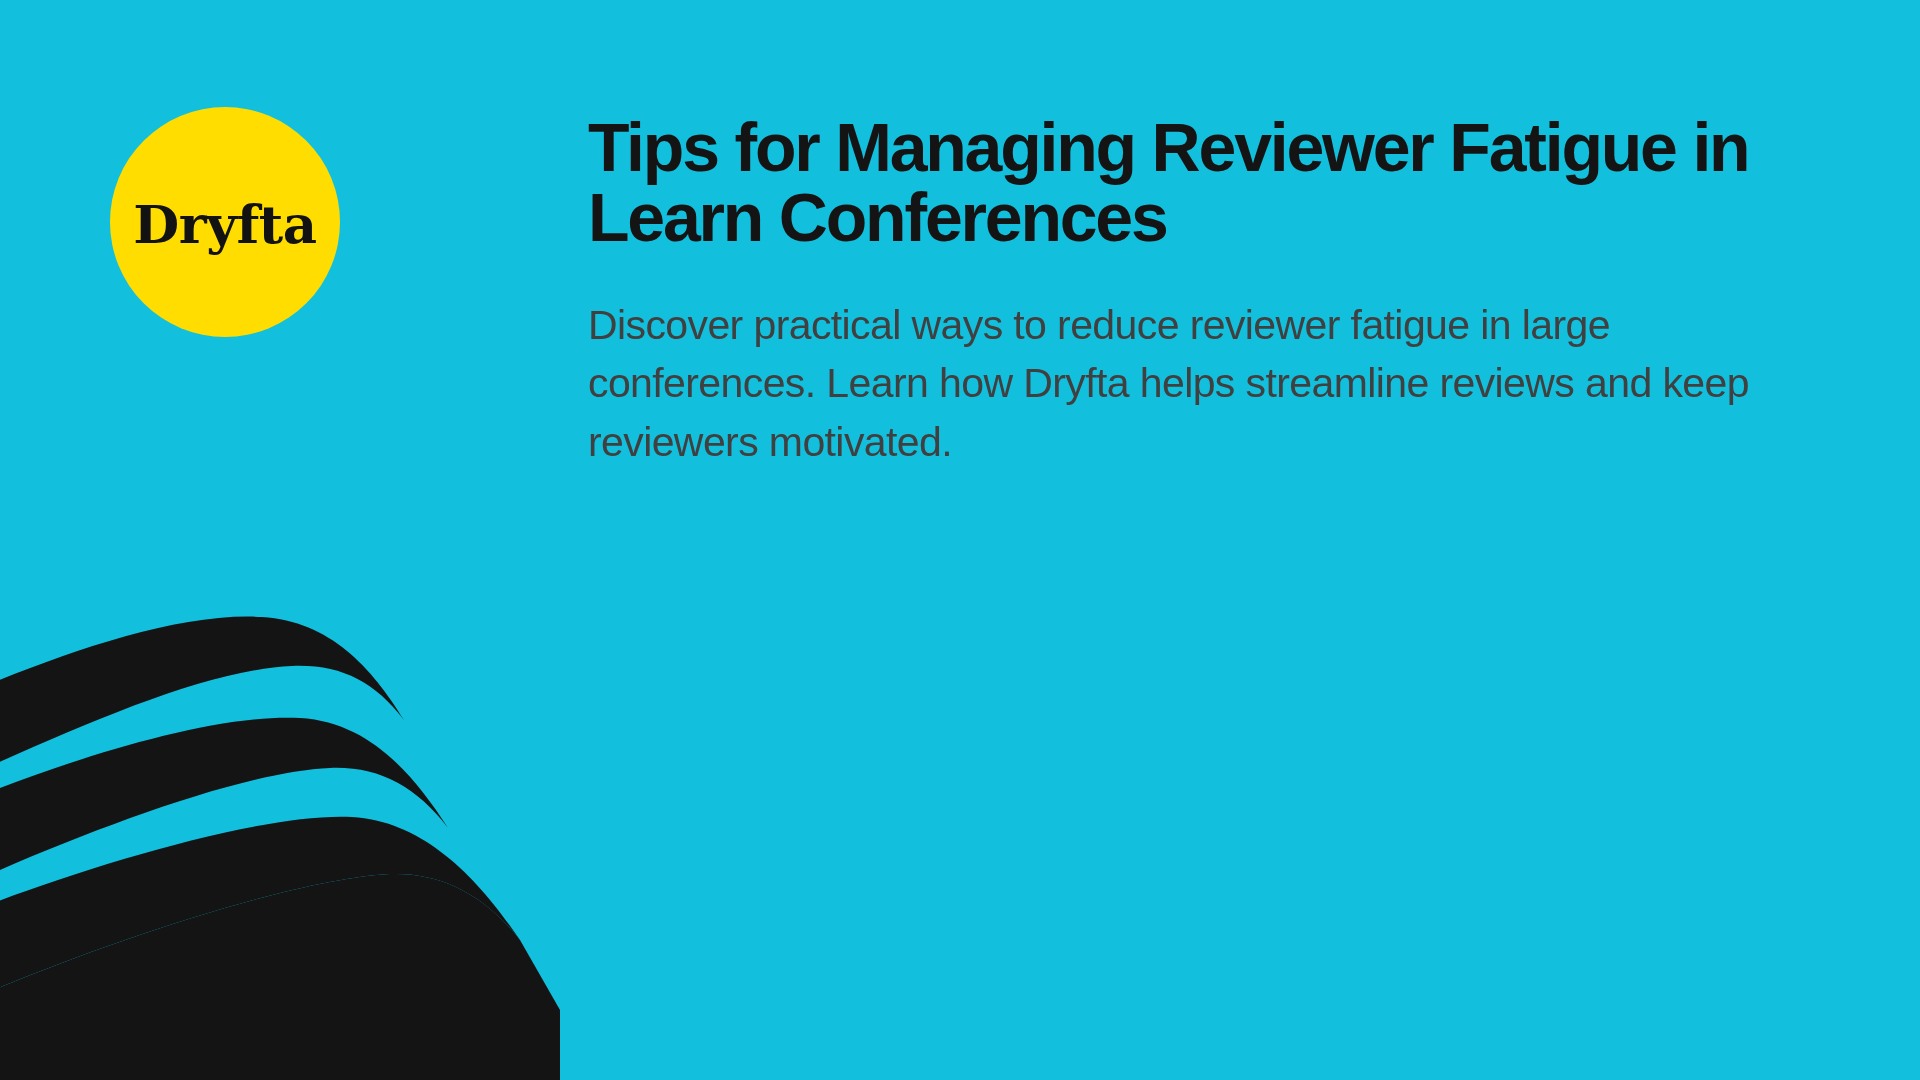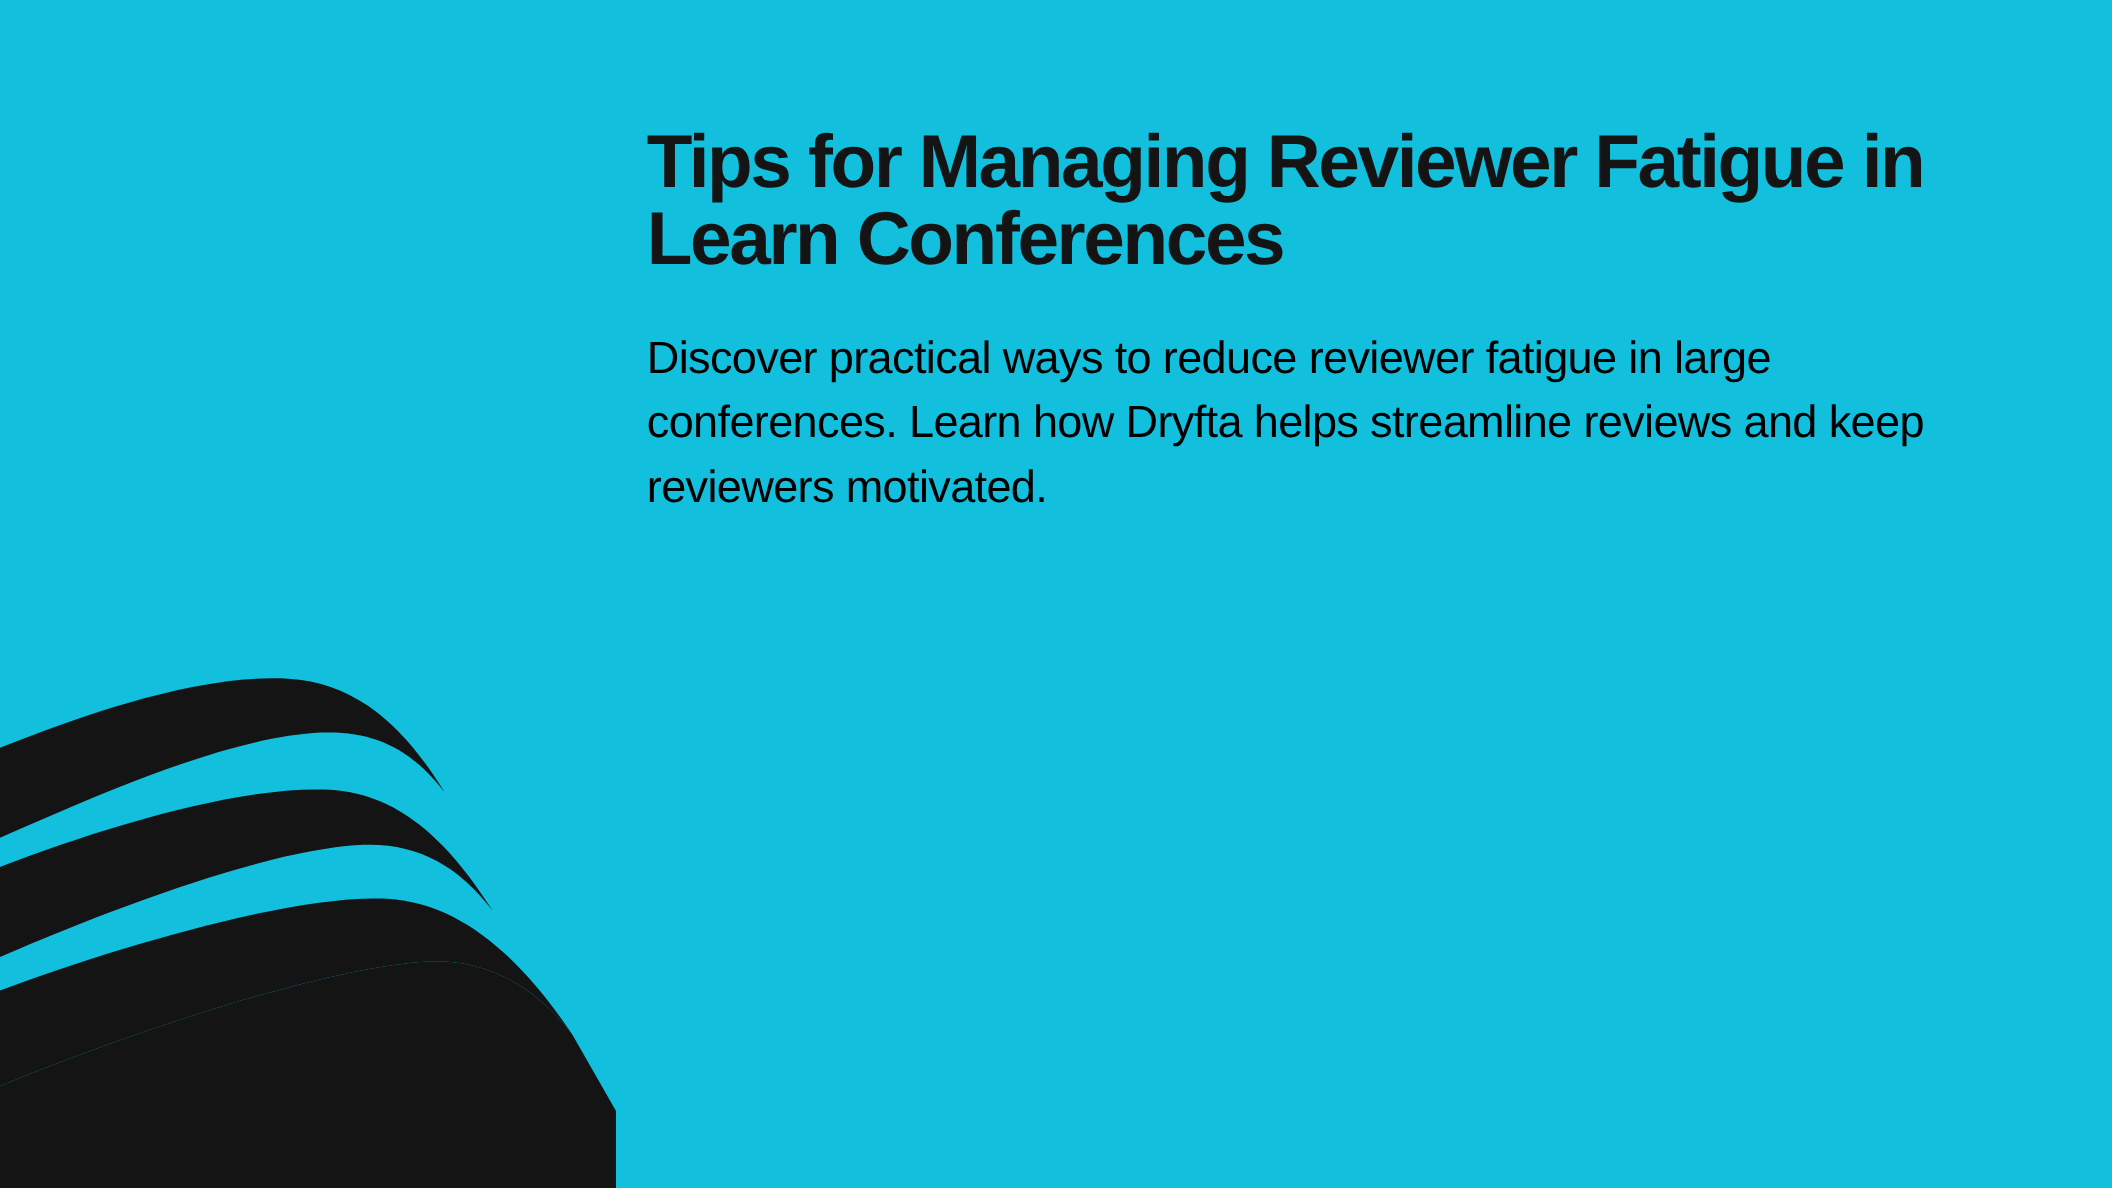--- a/index.html
+++ b/index.html
@@ -72,21 +72,21 @@
     -webkit-font-smoothing: antialiased;
   }
   #subtitle {
     margin: 0;
     padding-top: 44px;
     font-family: "Liberation Sans", sans-serif;
     font-weight: 400;
     font-size: 41px;
     line-height: 1.42;
     letter-spacing: -0.6px;
-    color: #000000;
+    color: #404040;
     width: 1200px;
   }
 </style>
 </head>
 <body>
 
 <div id="canvas">
 
   <svg id="waves" viewBox="0 0 1920 1080" preserveAspectRatio="none" aria-hidden="true">
     <g fill="#141414">
@@ -115,19 +115,22 @@
       <path d="M -30 1000
                C 90 948, 290 879, 390 874
                C 440 872, 484 894, 520 940
                L 560 1010
                L 560 1110
                L -30 1110
                Z"></path>
     </g>
   </svg>
 
+  <div id="logo">
+    <span id="logo-text">Dryfta</span>
+  </div>
 
   <div id="textblock">
     <h1 id="headline">Tips for Managing Reviewer Fatigue in Learn Conferences</h1>
     <p id="subtitle">Discover practical ways to reduce reviewer fatigue in large conferences. Learn how Dryfta helps streamline reviews and keep reviewers motivated.</p>
   </div>
 
 </div>
 
 </body></html>

